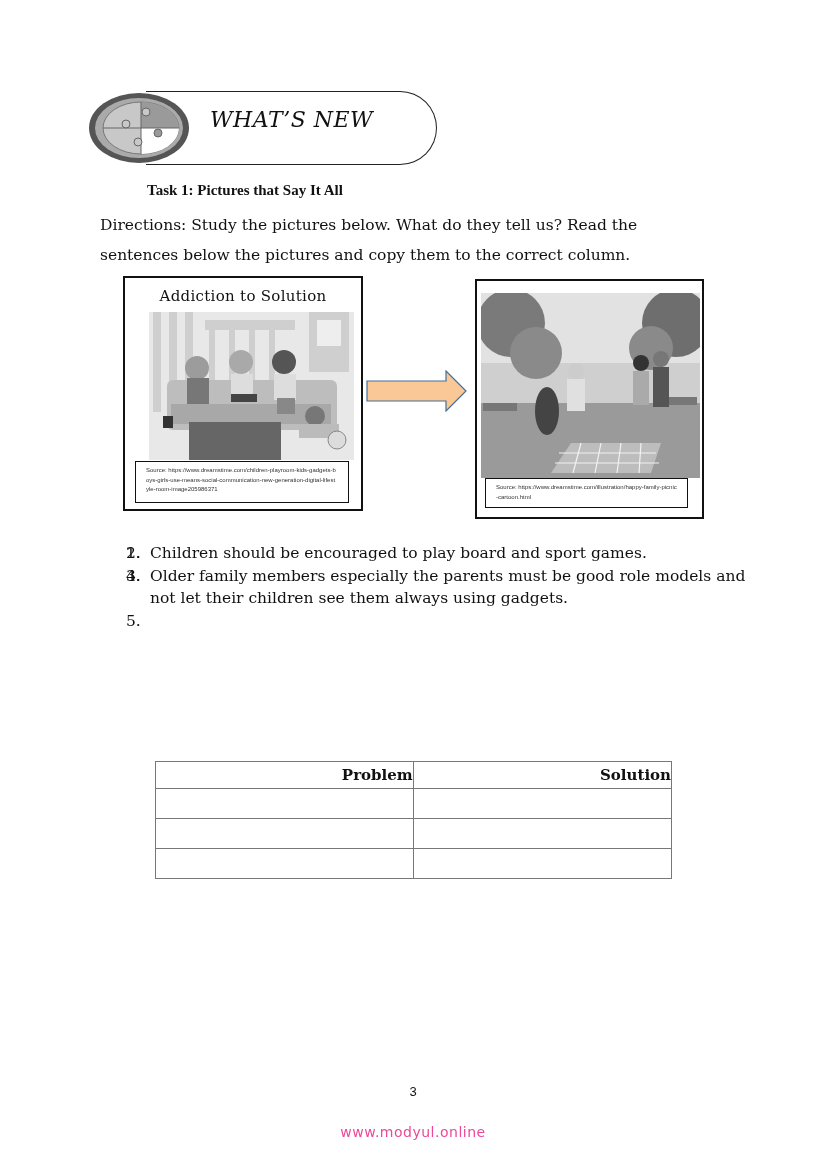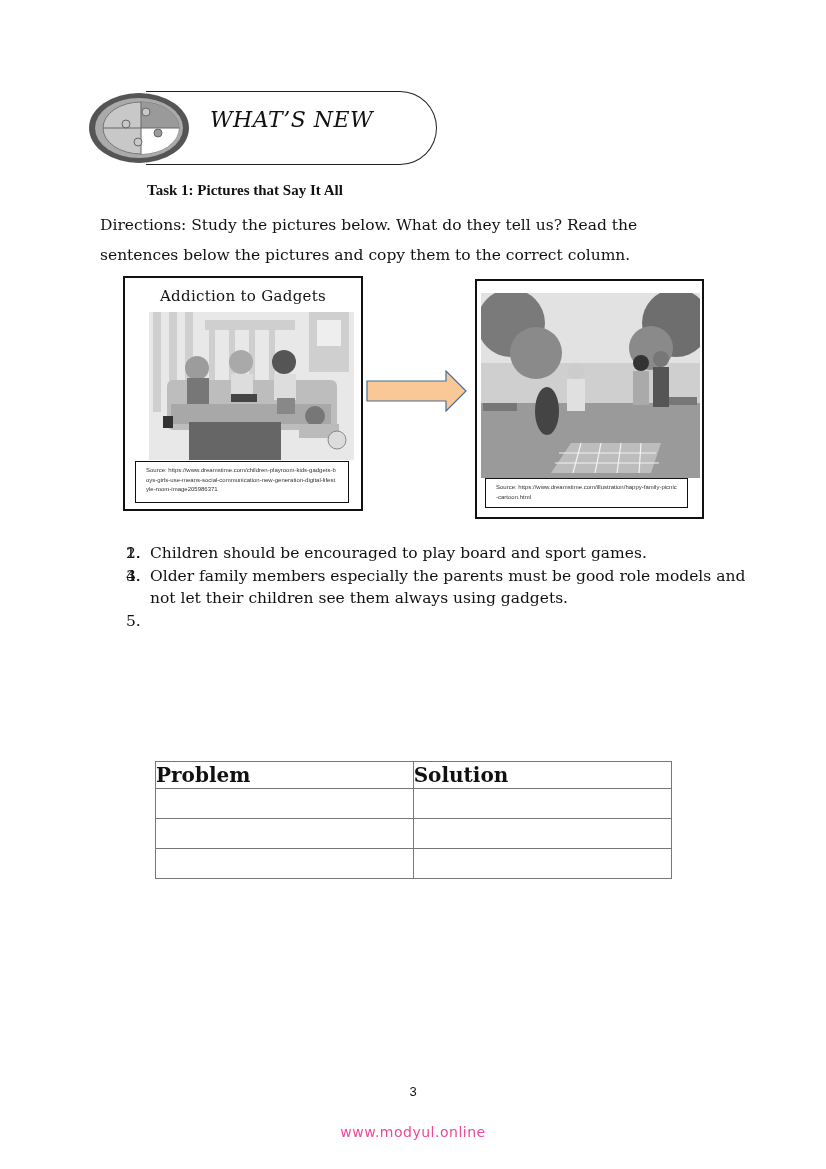--- a/index.html
+++ b/index.html
@@ -30,21 +30,21 @@
     .arrow { position: absolute; left: 366px; top: 370px; width: 102px; height: 42px; }
 
     
     .sentences { position: absolute; left: 126px; top: 542px; width: 620px; margin: 0; padding: 0; list-style: none; font-size: 15.5px; line-height: 22.6px; }
     .sentences li { position: relative; padding-left: 24px; }
     .sentences .num { position: absolute; left: 0; top: 0; }
 
     
     .ps-table { position: absolute; left: 155px; top: 761px; width: 517px; border-collapse: collapse; }
     .ps-table th, .ps-table td { border: 1px solid #777; padding: 0; }
-    .ps-table th { height: 26px; font-family: "DejaVu Serif", serif; font-weight: bold; font-size: 20px; text-align: left; vertical-align: middle; }
+    .ps-table th { height: 26px; font-family: "DejaVu Serif", serif; font-weight: bold; font-size: 15px; text-align: right; vertical-align: middle; }
     .ps-table td { height: 29px; }
 
     .page-number { position: absolute; left: 0; right: 0; top: 1084px; text-align: center; font-family: "Liberation Sans", sans-serif; font-size: 13px; color: #111; }
     .watermark { position: absolute; left: 0; right: 0; top: 1124px; text-align: center; font-family: "DejaVu Sans", sans-serif; font-size: 14px; color: #ec4899; letter-spacing: 0.5px; }
   </style>
 </head>
 <body>
 
 <div class="banner">
   <div class="banner-pill"></div>
@@ -64,21 +64,21 @@
   <div class="banner-title">WHAT’S NEW</div>
 </div>
 
 <div class="task-title">Task 1:  Pictures that Say It All</div>
 
 <div class="directions">
   <b>Directions:</b><span> Study the pictures below. What do they tell us? Read the sentences below the pictures and copy them to the correct column.</span>
 </div>
 
 <div class="pic-box pic-left">
-  <div class="pic-caption-title">Addiction to Gadgets</div>
+  <div class="pic-caption-title">Addiction to Solution</div>
   <svg class="illus illus-left" viewBox="0 0 205 148" preserveAspectRatio="none">
     <rect x="0" y="0" width="205" height="148" fill="#e8e8e8"></rect>
     <g fill="#cfcfcf">
       <rect x="4" y="0" width="8" height="100"></rect>
         <rect x="20" y="0" width="8" height="100"></rect>
         <rect x="36" y="0" width="8" height="100"></rect>
       <rect x="56" y="8" width="90" height="10"></rect>
         <rect x="60" y="18" width="6" height="60"></rect>
         <rect x="80" y="18" width="6" height="60"></rect>
         <rect x="100" y="18" width="6" height="60"></rect>

